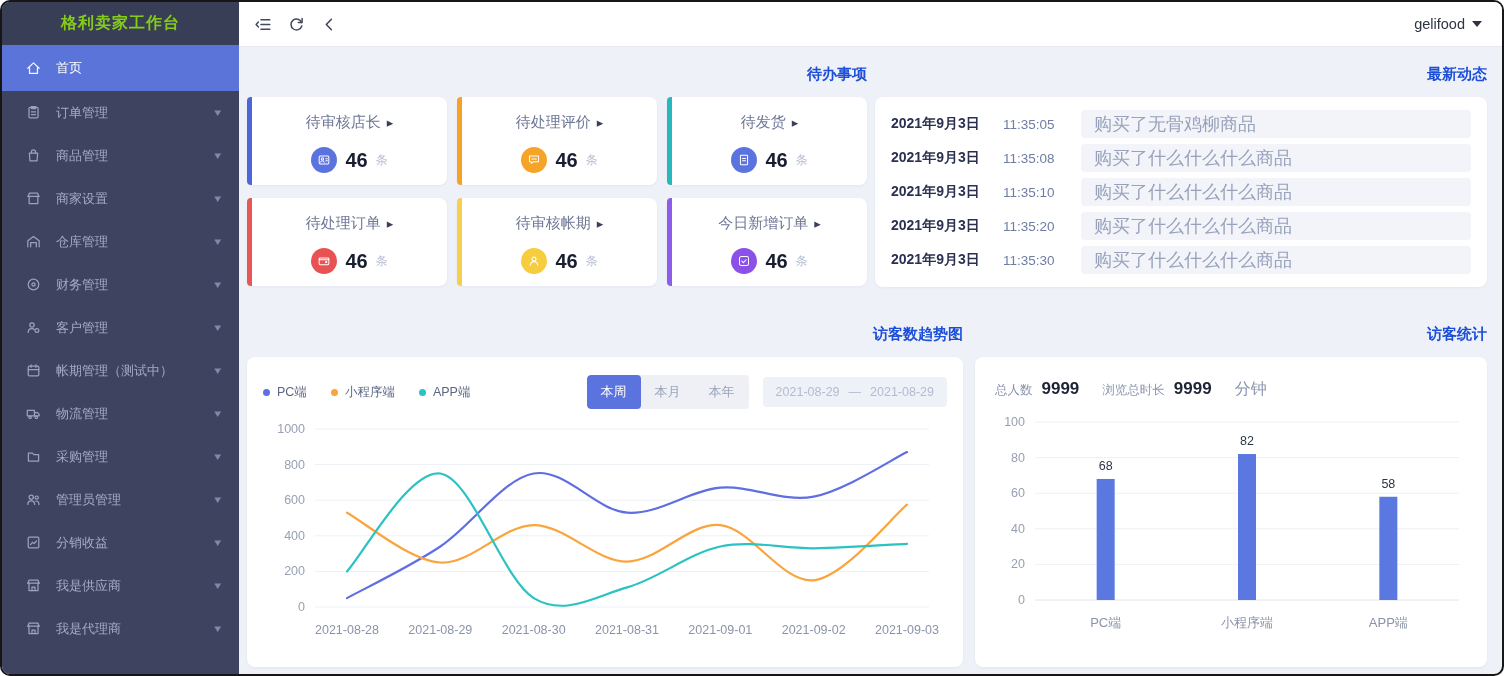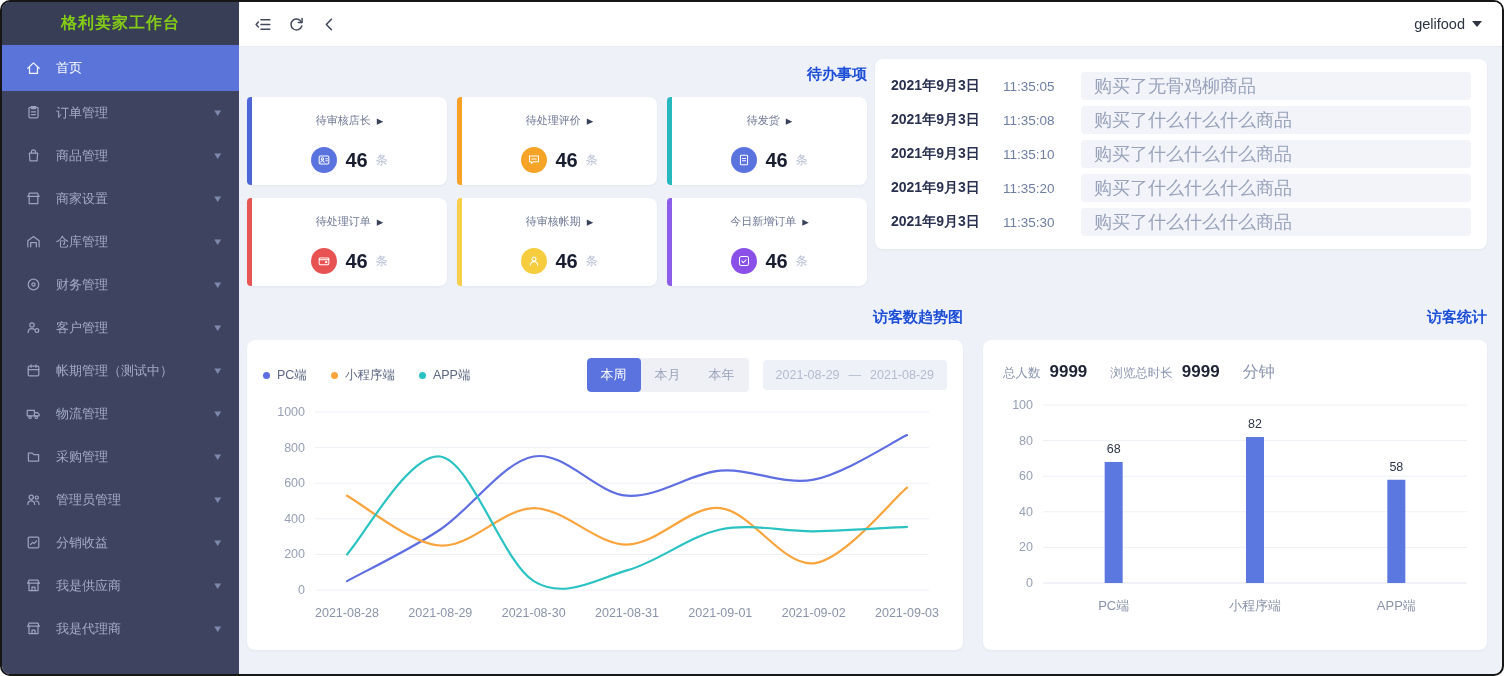--- a/index.html
+++ b/index.html
@@ -22,31 +22,31 @@
   .main { flex:1; display:flex; flex-direction:column; min-width:0; }
   .topbar { height:45px; background:#ffffff; border-bottom:1px solid #e7eaf1; display:flex; align-items:center; padding:0 20px 0 15px; }
   .top-icon { width:19px; height:19px; color:#43495c; margin-right:14px; cursor:pointer; display:inline-flex; }
   .top-icon svg { width:19px; height:19px; }
   .topbar-spacer { flex:1; }
   .user-menu { display:flex; align-items:center; gap:7px; cursor:pointer; font-size:14.5px; color:#2e3442; }
   .user-caret { width:0; height:0; border-left:5px solid transparent; border-right:5px solid transparent; border-top:6px solid #2e3442; }
 
   .content { flex:1; padding:12px 15px 14px 8px; overflow:hidden; }
   .row1 { display:flex; gap:8px; }
-  .row2 { display:flex; gap:20px; margin-top:16px; }
+  .row2 { display:flex; gap:12px; margin-top:32px; }
   .section-title { font-size:15px; font-weight:bold; color:#1d4ed8; margin:6px 0 13px 2px;text-align:right; }
 
   
   .col-todo { width:620px; flex:0 0 620px; }
   .cards { display:grid; grid-template-columns:repeat(3,1fr); gap:13px 10px; }
   .card { position:relative; background:#ffffff; border-radius:8px; height:88px; padding:16px 10px 12px 15px;
           box-shadow:0 1px 3px rgba(40,50,100,.05); cursor:pointer; display:flex; flex-direction:column; align-items:center; justify-content:space-between; }
   .card-accent { position:absolute; left:0; top:0; bottom:0; width:5px; border-radius:4px 0 0 4px; }
   .card-title-row { display:flex; align-items:center; gap:6px; }
-  .card-title { font-size:11px; color:#6d7694; }
+  .card-title { font-size:15px; color:#6d7694; }
   .card-arrow { font-size:13px; color:#394158; line-height:1; }
   .card-count-row { display:flex; align-items:center; gap:8px; }
   .card-icon { width:26px; height:26px; border-radius:50%; display:inline-flex; align-items:center; justify-content:center; color:#ffffff; }
   .card-icon svg { width:14px; height:14px; }
   .card-count { font-size:20px; font-weight:bold; color:#181d30; }
   .card-unit { font-size:12px; color:#b9c0d4; }
 
   
   .col-activity { flex:1; min-width:0; }
   .panel { background:#ffffff; border-radius:8px; box-shadow:0 1px 3px rgba(40,50,100,.05);justify-content:flex-end; }
@@ -371,20 +371,21 @@
                     </svg>
                   </span>
                   <span class="card-count">46</span>
                   <span class="card-unit">条</span>
                 </div>
               </div>
             </div>
         </section>
 
         <section class="col-activity">
+          <div class="section-title">最新动态</div>
           <div class="panel activity-panel">
               <div class="act-row">
                 <span class="act-date">2021年9月3日</span>
                 <span class="act-time">11:35:05</span>
                 <span class="act-pill">购买了无骨鸡柳商品</span>
               </div>
               <div class="act-row">
                 <span class="act-date">2021年9月3日</span>
                 <span class="act-time">11:35:08</span>
                 <span class="act-pill">购买了什么什么什么商品</span>

